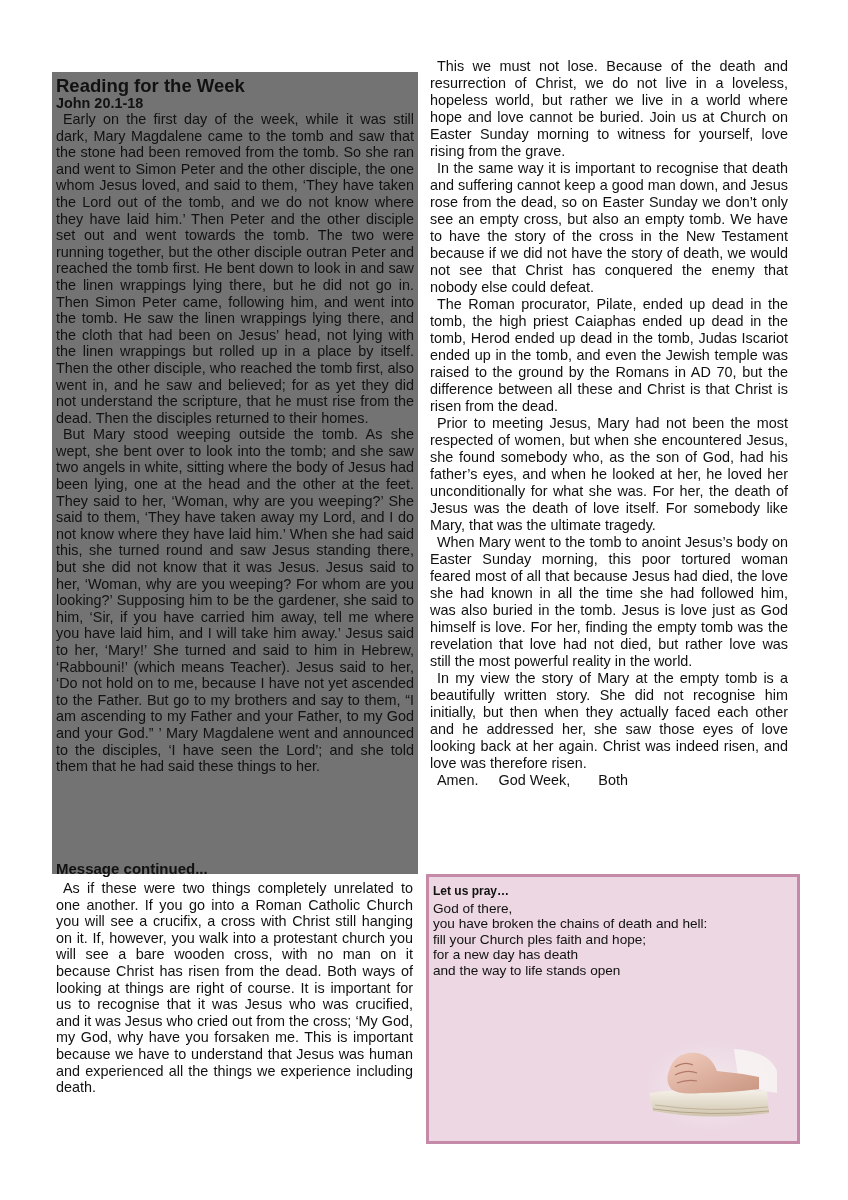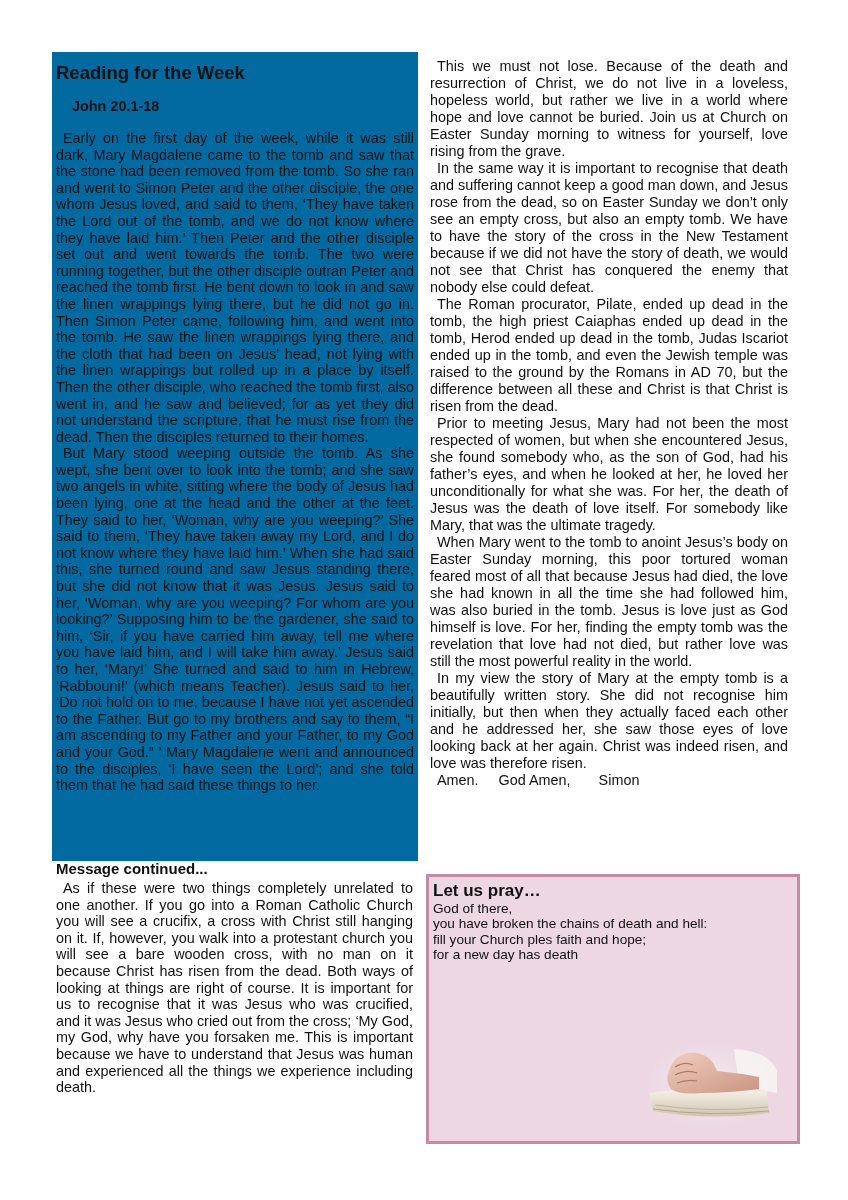--- a/index.html
+++ b/index.html
@@ -3,49 +3,49 @@
 <meta charset="utf-8">
 <style>
   html, body { margin: 0; padding: 0; }
   body {
     width: 848px; height: 1200px; background: #ffffff; position: relative;
     font-family: "Liberation Sans", sans-serif; color: #111;
     overflow: hidden;
   }
   .p { margin: 0; text-align: justify; text-indent: 7px; }
   .reading-box {
-    position: absolute; left: 52px; top: 52px; width: 358px; height: 794px;
-    background: #0369a1; padding: 11px 4px 4px 4px;
+    position: absolute; left: 52px; top: 72px; width: 358px; height: 794px;
+    background: #737373; padding: 4px 4px 4px 4px;
     font-size: 14.4px; line-height: 16.6px;
   }
   .reading-box h2 {
     margin: 0; font-size: 18.5px; line-height: 20px; font-weight: bold;
   }
   .reading-box h3 {
-    margin: 16px; font-size: 14.4px; line-height: 15px; font-weight: bold;
+    margin: 0; font-size: 14.4px; line-height: 15px; font-weight: bold;
   }
   .message-cont {
     position: absolute; left: 56px; top: 858px; width: 357px;
     font-size: 14.4px; line-height: 16.6px;
   }
   .message-cont h2 {
     margin: 0 0 0 0; font-size: 15px; line-height: 22px; font-weight: bold;
   }
   .right-col {
     position: absolute; left: 430px; top: 58px; width: 358px;
     font-size: 14.4px; line-height: 17px;
   }
   .signoff { text-indent: 7px; margin: 0; white-space: pre; }
   .pray-box {
     position: absolute; left: 426px; top: 874px; width: 360px; height: 264px;
     background: #ecd7e3; border: 3px solid #c48aa8; padding: 0 4px;
     font-size: 13.6px; line-height: 15.4px;
   }
   .pray-box h2 {
-    margin: 4px 0 0 0; font-size: 17px; line-height: 20px; font-weight: bold;
+    margin: 4px 0 0 0; font-size: 12px; line-height: 20px; font-weight: bold;
   }
   .pray-line { display: block; }
   .pray-image {
     position: absolute; right: 18px; bottom: 10px; width: 140px; height: 100px;
   }
 </style>
 </head>
 <body>
 
 <div class="reading-box">
@@ -60,29 +60,30 @@
   <p class="p">As if these were two things completely unrelated to one another. If you go into a Roman Catholic Church you will see a crucifix, a cross with Christ still hanging on it. If, however, you walk into a protestant church you will see a bare wooden cross, with no man on it because Christ has risen from the dead. Both ways of looking at things are right of course. It is important for us to recognise that it was Jesus who was crucified, and it was Jesus who cried out from the cross; ‘My God, my God, why have you forsaken me. This is important because we have to understand that Jesus was human and experienced all the things we experience including death.</p>
 </div>
 
 <div class="right-col">
   <p class="p">This we must not lose. Because of the death and resurrection of Christ, we do not live in a loveless, hopeless world, but rather we live in a world where hope and love cannot be buried. Join us at Church on Easter Sunday morning to witness for yourself, love rising from the grave.</p>
   <p class="p">In the same way it is important to recognise that death and suffering cannot keep a good man down, and Jesus rose from the dead, so on Easter Sunday we don’t only see an empty cross, but also an empty tomb. We have to have the story of the cross in the New Testament because if we did not have the story of death, we would not see that Christ has conquered the enemy that nobody else could defeat.</p>
   <p class="p">The Roman procurator, Pilate, ended up dead in the tomb, the high priest Caiaphas ended up dead in the tomb, Herod ended up dead in the tomb, Judas Iscariot ended up in the tomb, and even the Jewish temple was raised to the ground by the Romans in AD 70, but the difference between all these and Christ is that Christ is risen from the dead.</p>
   <p class="p">Prior to meeting Jesus, Mary had not been the most respected of women, but when she encountered Jesus, she found somebody who, as the son of God, had his father’s eyes, and when he looked at her, he loved her unconditionally for what she was. For her, the death of Jesus was the death of love itself. For somebody like Mary, that was the ultimate tragedy.</p>
   <p class="p">When Mary went to the tomb to anoint Jesus’s body on Easter Sunday morning, this poor tortured woman feared most of all that because Jesus had died, the love she had known in all the time she had followed him, was also buried in the tomb. Jesus is love just as God himself is love. For her, finding the empty tomb was the revelation that love had not died, but rather love was still the most powerful reality in the world.</p>
   <p class="p">In my view the story of Mary at the empty tomb is a beautifully written story. She did not recognise him initially, but then when they actually faced each other and he addressed her, she saw those eyes of love looking back at her again. Christ was indeed risen, and love was therefore risen.</p>
-  <p class="signoff"><span>Amen.</span>     <span>God Amen,</span>       <span>Simon</span></p>
+  <p class="signoff"><span>Amen.</span>     <span>God Week,</span>       <span>Both</span></p>
 </div>
 
 <div class="pray-box">
   <h2>Let us pray…</h2>
   <span class="pray-line">God of there,</span>
   <span class="pray-line">you have broken the chains of death and hell:</span>
   <span class="pray-line">fill your Church ples faith and hope;</span>
   <span class="pray-line">for a new day has death</span>
+  <span class="pray-line">and the way to life stands open</span>
 
   <svg class="pray-image" viewBox="0 0 140 100">
     <defs>
       <radialGradient id="fade" cx="50%" cy="55%" r="60%">
         <stop offset="0%" stop-color="#f4eef0" stop-opacity="1"></stop>
         <stop offset="80%" stop-color="#ecd7e3" stop-opacity="0.6"></stop>
         <stop offset="100%" stop-color="#ecd7e3" stop-opacity="0"></stop>
       </radialGradient>
       <linearGradient id="book" x1="0" y1="0" x2="0" y2="1">
         <stop offset="0%" stop-color="#f6f2ea"></stop>

